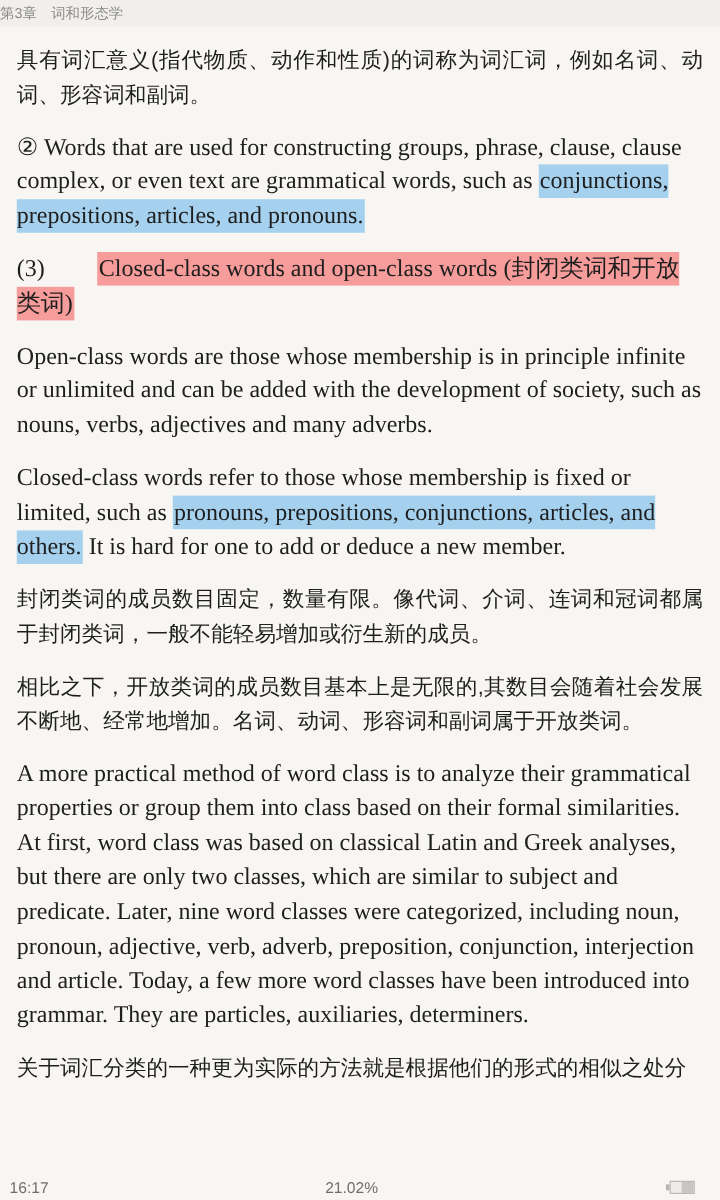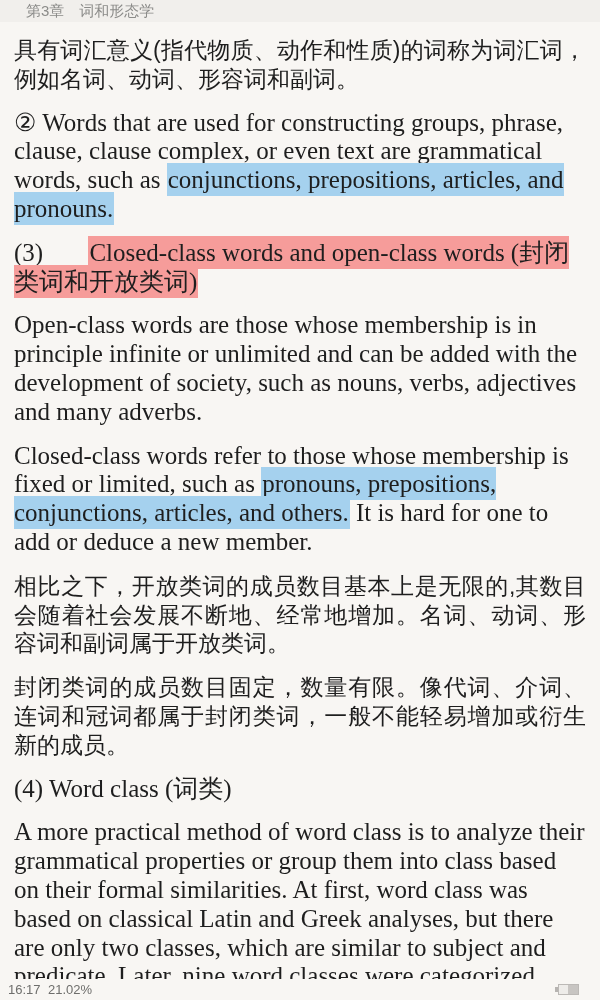--- a/index.html
+++ b/index.html
@@ -13,61 +13,61 @@
     color: #1e1e1e;
     overflow: hidden;
   }
 
   .chapter-header {
     position: absolute; top: 0; left: 0; right: 0;
     height: 22px;
     background: #f1efec;
     color: #8b8b89;
     font-family: "Liberation Sans", sans-serif;
-    font-size: 15px;
+    font-size: 12px;
     line-height: 22px;
-    padding-left: 26px;
+    padding-left: 0;
     z-index: 5;
   }
 
   .page-content {
     position: absolute; top: 22px; left: 0; right: 0;
     padding: 14px 14px 0 14px;
   }
 
   p { margin: 0 0 15px 0; }
 
   .en {
     font-family: "Liberation Serif", serif;
-    font-size: 25px;
+    font-size: 20px;
     line-height: 28.8px;
     text-align: left;
   }
   .zh {
     font-family: "Liberation Sans", sans-serif;
-    font-size: 23px;
+    font-size: 18px;
     line-height: 28.8px;
     text-align: justify;
   }
 
   mark { color: inherit; padding: 3px 1px; }
   mark.hl-blue { background: #a5d1ee; }
   mark.hl-red  { background: #f69c9a; margin-left: 39px; }
 
   .status-bar {
     position: absolute; bottom: 0; left: 0; right: 14px;
     height: 21px;
     background: #f8f6f3;
     font-family: "Liberation Sans", sans-serif;
     font-size: 13px;
     color: #6e6e6c;
     z-index: 10;
   }
   .status-time { position: absolute; left: 8px; top: 0; line-height: 21px; }
-  .status-progress { position: absolute; left: 0; right: 0; top: 0; text-align: left; line-height: 21px; margin-left: 48px; }
+  .status-progress { position: absolute; left: 0; right: 0; top: 0; text-align: center; line-height: 21px; }
 
   .battery {
     position: absolute; right: 7px; top: 5px;
     display: flex; align-items: center;
     height: 11px;
   }
   .battery-nub { width: 3px; height: 5px; background: #b7b4b1; }
   .battery-body {
     width: 21px; height: 11px;
     border: 1px solid #bcb9b6;
@@ -95,25 +95,24 @@
 
     <p class="en"><span>② Words that are used for constructing groups, phrase, clause, clause complex, or even text are grammatical words, such as </span><mark class="hl-blue">conjunctions, prepositions, articles, and pronouns.</mark></p>
 
 
     <p class="en"><span>(3) </span><mark class="hl-red">Closed-class words and open-class words (封闭类词和开放类词)</mark></p>
 
     <p class="en">Open-class words are those whose membership is in principle infinite or unlimited and can be added with the development of society, such as nouns, verbs, adjectives and many adverbs.</p>
 
     <p class="en"><span>Closed-class words refer to those whose membership is fixed or limited, such as </span><mark class="hl-blue">pronouns, prepositions, conjunctions, articles, and others.</mark><span> It is hard for one to add or deduce a new member.</span></p>
 
+    <p class="zh">封闭类词的成员数目固定，数量有限。像代词、介词、连词和冠词都属于封闭类词，一般不能轻易增加或衍生新的成员。</p>
+
     <p class="zh">相比之下，开放类词的成员数目基本上是无限的,其数目会随着社会发展不断地、经常地增加。名词、动词、形容词和副词属于开放类词。</p>
 
-    <p class="zh">封闭类词的成员数目固定，数量有限。像代词、介词、连词和冠词都属于封闭类词，一般不能轻易增加或衍生新的成员。</p>
-
-    <p class="en">(4) Word class (词类)</p>
 
     <p class="en">A more practical method of word class is to analyze their grammatical properties or group them into class based on their formal similarities. At first, word class was based on classical Latin and Greek analyses, but there are only two classes, which are similar to subject and predicate. Later, nine word classes were categorized, including noun, pronoun, adjective, verb, adverb, preposition, conjunction, interjection and article. Today, a few more word classes have been introduced into grammar. They are particles, auxiliaries, determiners.</p>
 
     <p class="zh">关于词汇分类的一种更为实际的方法就是根据他们的形式的相似之处分</p>
 
   </main>
 
   <footer class="status-bar">
     <span class="status-time">16:17</span>
     <span class="status-progress">21.02%</span>

